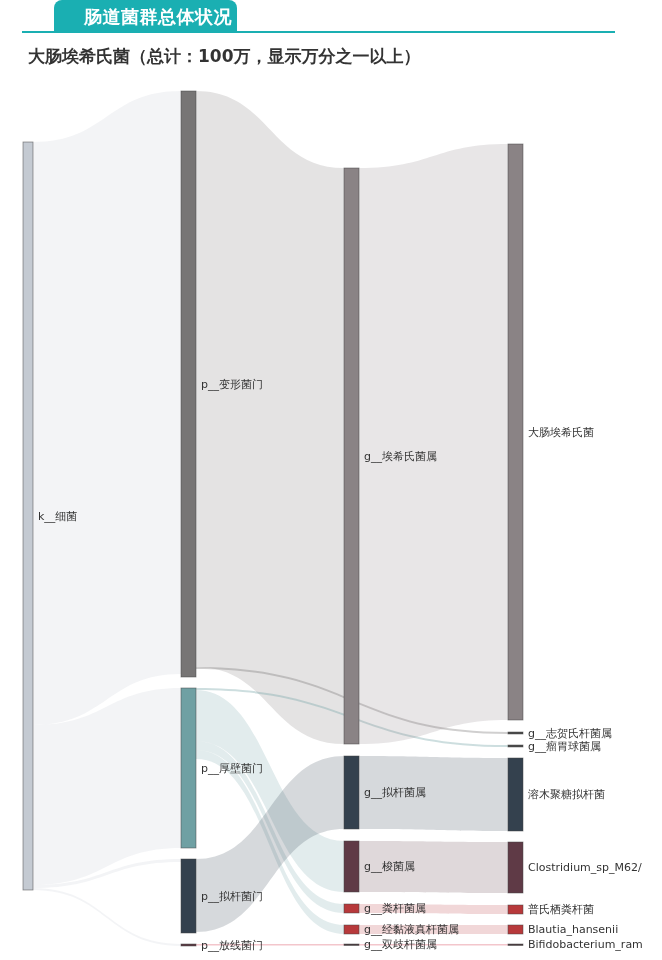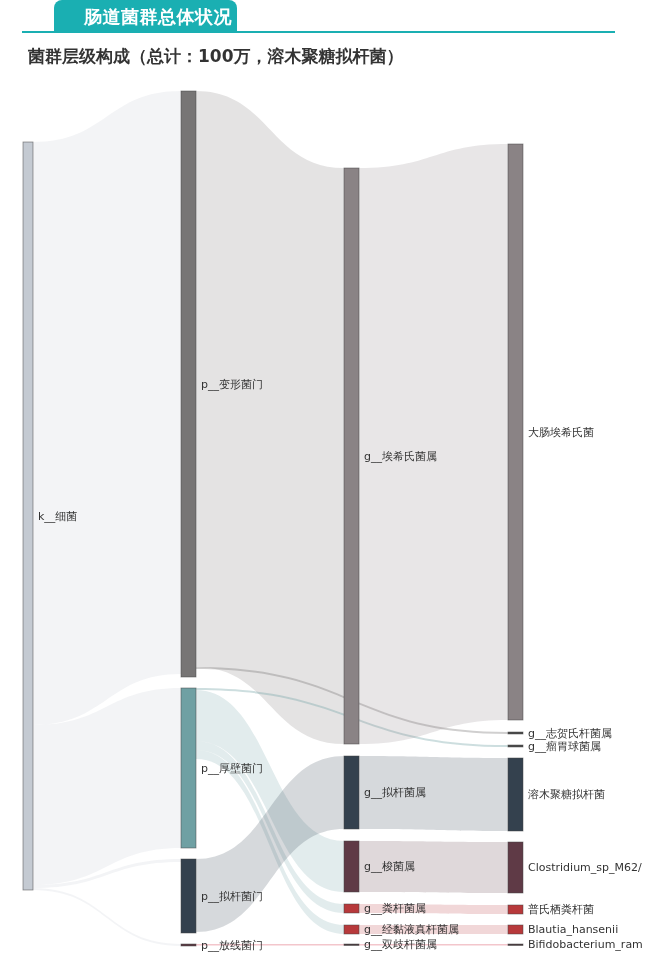--- a/index.html
+++ b/index.html
@@ -14,21 +14,21 @@
   #sankey { position: absolute; left: 0; top: 0; }
   #sankey text { font-family: "DejaVu Sans", "Liberation Sans", sans-serif; font-size: 11px; fill: #333333; }
 </style>
 </head>
 <body>
 
 <div class="tab" style="background: rgb(26, 175, 178);">
   <span>肠道菌群总体状况</span>
 </div>
 <div class="tab-line" style="background: rgb(26, 175, 178);"></div>
-<div class="section-title">菌群层级构成（总计：100万，溶木聚糖拟杆菌）</div>
+<div class="section-title">大肠埃希氏菌（总计：100万，显示万分之一以上）</div>
 
 <svg id="sankey" width="662" height="960" viewBox="0 0 662 960" xmlns="http://www.w3.org/2000/svg">
   <g id="links-layer">
       <path d="M33,142 C107,142 107,91 181,91 L181,674 C107,674 107,725 33,725 Z" fill="#c4cad2" fill-opacity="0.2"></path>
       <path d="M33,725 C107,725 107,688 181,688 L181,848 C107,848 107,885 33,885 Z" fill="#c4cad2" fill-opacity="0.2"></path>
       <path d="M33,885 C107,885 107,859 181,859 L181,862 C107,862 107,888 33,888 Z" fill="#c4cad2" fill-opacity="0.2"></path>
       <path d="M33,888 C107,888 107,944 181,944 L181,946 C107,946 107,890 33,890 Z" fill="#c4cad2" fill-opacity="0.2"></path>
       <path d="M196,91 C270,91 270,168 344,168 L344,744 C270,744 270,667 196,667 Z" fill="#777575" fill-opacity="0.2"></path>
       <path d="M196,667 C352,667 352,732 508,732 L508,734 C352,734 352,669 196,669 Z" fill="#777575" fill-opacity="0.35"></path>
       <path d="M196,688 C352,688 352,745 508,745 L508,747 C352,747 352,690 196,690 Z" fill="#6fa0a3" fill-opacity="0.35"></path>

